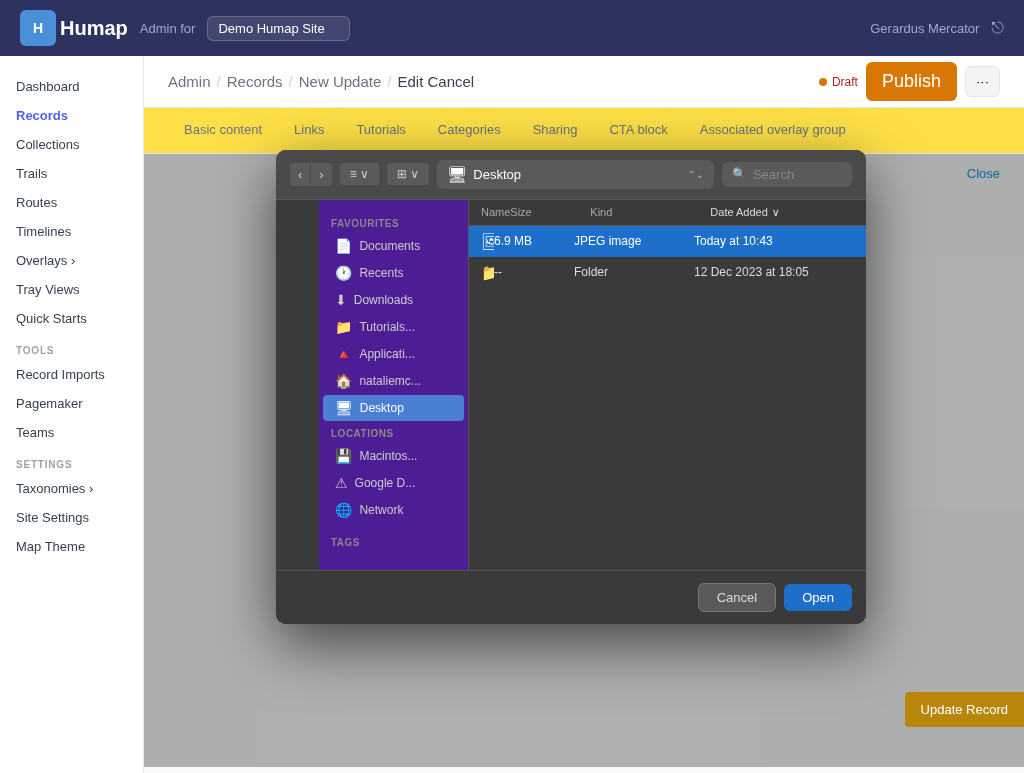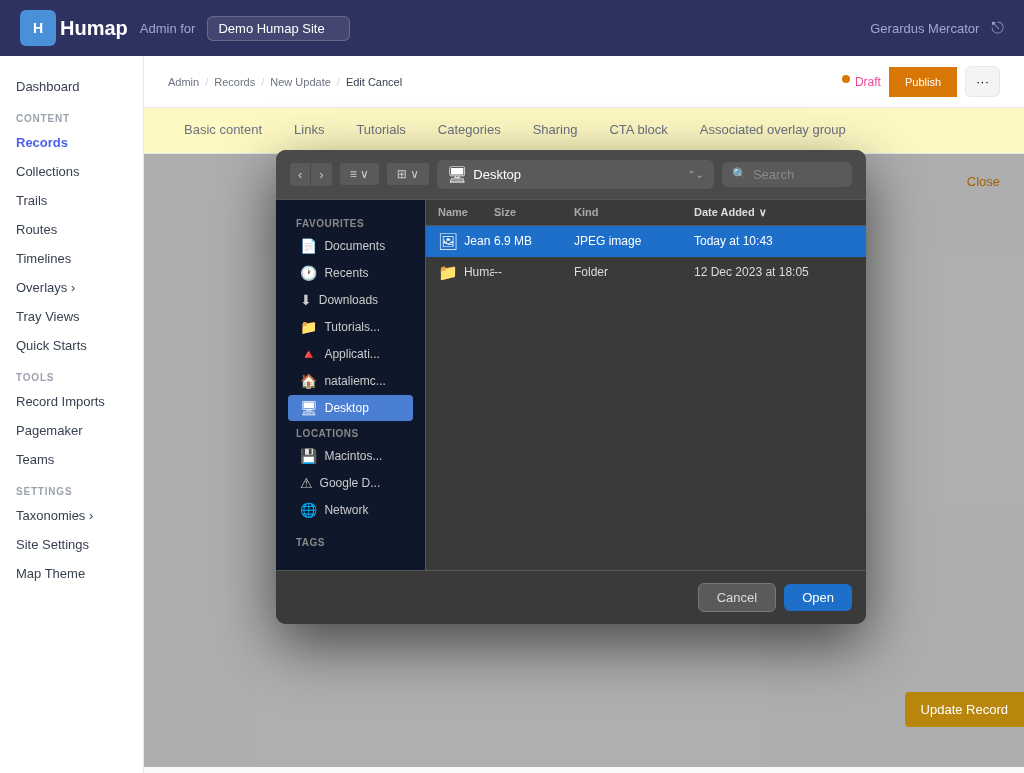--- a/index.html
+++ b/index.html
@@ -31,43 +31,43 @@
     .sidebar-item { padding: 7px 16px; font-size: 13px; color: #374151; cursor: pointer; display: block; }
     .sidebar-item.active { color: #4f5fe8; font-weight: 600; }
     .sidebar-section { padding: 12px 16px 4px; font-size: 10px; color: #9ca3af; font-weight: 600; letter-spacing: 0.08em; text-transform: uppercase; }
     .sidebar-item.has-arrow::after { content: ' ›'; }
 
     
     .content-area { flex: 1; background: #f9fafb; overflow: auto; position: relative; }
 
     
     .page-header { background: white; border-bottom: 1px solid #e5e7eb; padding: 0 24px; height: 52px; display: flex; align-items: center; justify-content: space-between; }
-    .breadcrumb { display: flex; align-items: center; gap: 6px; font-size: 11px; color: #6b7280; }
+    .breadcrumb { display: flex; align-items: center; gap: 6px; font-size: 15px; color: #6b7280; }
     .breadcrumb a { color: #6b7280; text-decoration: none; cursor: pointer; }
     .breadcrumb-sep { color: #d1d5db; }
     .breadcrumb .active { color: #374151; }
     .header-actions { display: flex; align-items: center; gap: 8px; }
-    .draft-badge { display: flex; align-items: flex-start; gap: 5px; font-size: 12px; color: #ec4899; }
+    .draft-badge { display: flex; align-items: center; gap: 5px; font-size: 12px; color: #b91c1c; }
     .draft-dot { width: 8px; height: 8px; background: #d97706; border-radius: 50%; }
-    .publish-btn { background: #d97706; color: white; border: none; border-radius: 0; padding: 9px 16px; font-size: 11px; cursor: pointer; font-weight: 500; }
+    .publish-btn { background: #d97706; color: white; border: none; border-radius: 6px; padding: 9px 16px; font-size: 18px; cursor: pointer; font-weight: 500; }
     .more-btn { background: #f3f4f6; border: 1px solid #e5e7eb; border-radius: 6px; padding: 7px 10px; font-size: 13px; cursor: pointer; }
 
     
-    .tabs-bar { background: #fef9c3; border-bottom: 1px solid #e5e7eb; padding: 0 24px; display: flex; align-items: center; gap: 0; }
+    .tabs-bar { background: #fde047; border-bottom: 1px solid #e5e7eb; padding: 0 24px; display: flex; align-items: center; gap: 0; }
     .tab { padding: 14px 16px; font-size: 13px; color: #6b7280; cursor: pointer; border-bottom: 2px solid transparent; white-space: nowrap; }
     .tab.active { color: #4f5fe8; border-bottom-color: #4f5fe8; font-weight: 500; }
 
     
     .page-content { padding: 24px; position: relative; }
 
     
     .overlay-dim { position: absolute; top: 0; left: 0; right: 0; bottom: 0; background: rgba(0,0,0,0.3); z-index: 10; }
 
     
-    .close-btn { position: absolute; top: 20px; right: 24px; background: none; border: none; font-size: 13px; color: #a16207; cursor: pointer; z-index: 11; }
+    .close-btn { position: absolute; top: 12px; right: 24px; background: none; border: none; font-size: 13px; color: #0369a1; cursor: pointer; z-index: 11; }
 
     
     .update-btn { position: absolute; bottom: 40px; right: 0; background: #b8860b; color: white; border: none; padding: 10px 16px; font-size: 13px; cursor: pointer; z-index: 11; border-radius: 4px 0 0 4px; }
 
     
     .file-dialog {
       position: fixed;
       top: 50%;
       left: 50%;
       transform: translate(-40%, -50%);
@@ -97,30 +97,30 @@
     .location-icon { font-size: 16px; }
     .location-text { flex: 1; }
     .location-arrow { color: #aaa; font-size: 10px; }
     .search-bar { background: #5a5a5a; border-radius: 6px; padding: 5px 10px; display: flex; align-items: center; gap: 6px; color: #aaa; font-size: 13px; width: 130px; }
     .search-icon { font-size: 12px; }
 
     
     .dialog-body { display: flex; height: 370px; }
 
     
-    .dialog-sidebar { width: 150px; background: #0f172a; padding: 12px 8px; border-right: 1px solid #555; overflow-y: auto; }
+    .dialog-sidebar { width: 150px; background: #4c1d95; padding: 12px 0; border-right: 1px solid #555; overflow-y: auto; margin-left: 43px; }
     .dialog-sidebar-section { padding: 6px 12px 3px; font-size: 10px; color: #888; font-weight: 600; text-transform: uppercase; letter-spacing: 0.05em; }
     .dialog-sidebar-item { display: flex; align-items: center; gap: 7px; padding: 5px 10px 5px 12px; font-size: 12px; color: #ccc; cursor: pointer; border-radius: 4px; margin: 1px 4px; }
     .dialog-sidebar-item.active { background: #4a7fd4; color: white; }
     .dialog-sidebar-icon { font-size: 14px; flex-shrink: 0; }
 
     
     .file-list-area { flex: 1; background: #3a3a3a; overflow-y: auto; }
     .file-list-header { display: grid; grid-template-columns: 1fr 80px 120px 160px; padding: 6px 12px; border-bottom: 1px solid #555; }
-    .file-col-header { font-size: 11px; color: #aaa; font-weight: 700; display: flex; align-items: center; gap: 4px; cursor: pointer; }
+    .file-col-header { font-size: 11px; color: #aaa; font-weight: 400; display: flex; align-items: center; gap: 4px; cursor: pointer; }
     .file-col-header.sort-active { color: #ddd; }
     .file-row { display: grid; grid-template-columns: 1fr 80px 120px 160px; padding: 6px 12px; align-items: center; cursor: pointer; }
     .file-row.selected { background: #1d6fca; }
     .file-cell { font-size: 12px; color: #ddd; display: flex; align-items: center; gap: 6px; white-space: nowrap; overflow: hidden; text-overflow: ellipsis; }
     .file-cell.selected { color: white; }
     .file-icon { font-size: 16px; flex-shrink: 0; }
     .folder-icon-color { color: #5b9bd5; }
 
     
     .dialog-footer { background: #3a3a3a; border-top: 1px solid #555; padding: 12px 14px; display: flex; justify-content: flex-end; gap: 8px; align-items: center; }
@@ -145,21 +145,20 @@
   <div class="navbar-right">
     <span class="user-name">Gerardus Mercator</span>
     <span class="logout-btn">⎋</span>
   </div>
 </div>
 
 <div class="main-layout">
 
   <div class="sidebar">
     <div class="sidebar-item">Dashboard</div>
-    <div class="sidebar-section">CONTENT</div>
     <div class="sidebar-item active">Records</div>
     <div class="sidebar-item">Collections</div>
     <div class="sidebar-item">Trails</div>
     <div class="sidebar-item">Routes</div>
     <div class="sidebar-item">Timelines</div>
     <div class="sidebar-item has-arrow">Overlays</div>
     <div class="sidebar-item">Tray Views</div>
     <div class="sidebar-item">Quick Starts</div>
     <div class="sidebar-section">TOOLS</div>
     <div class="sidebar-item">Record Imports</div>

